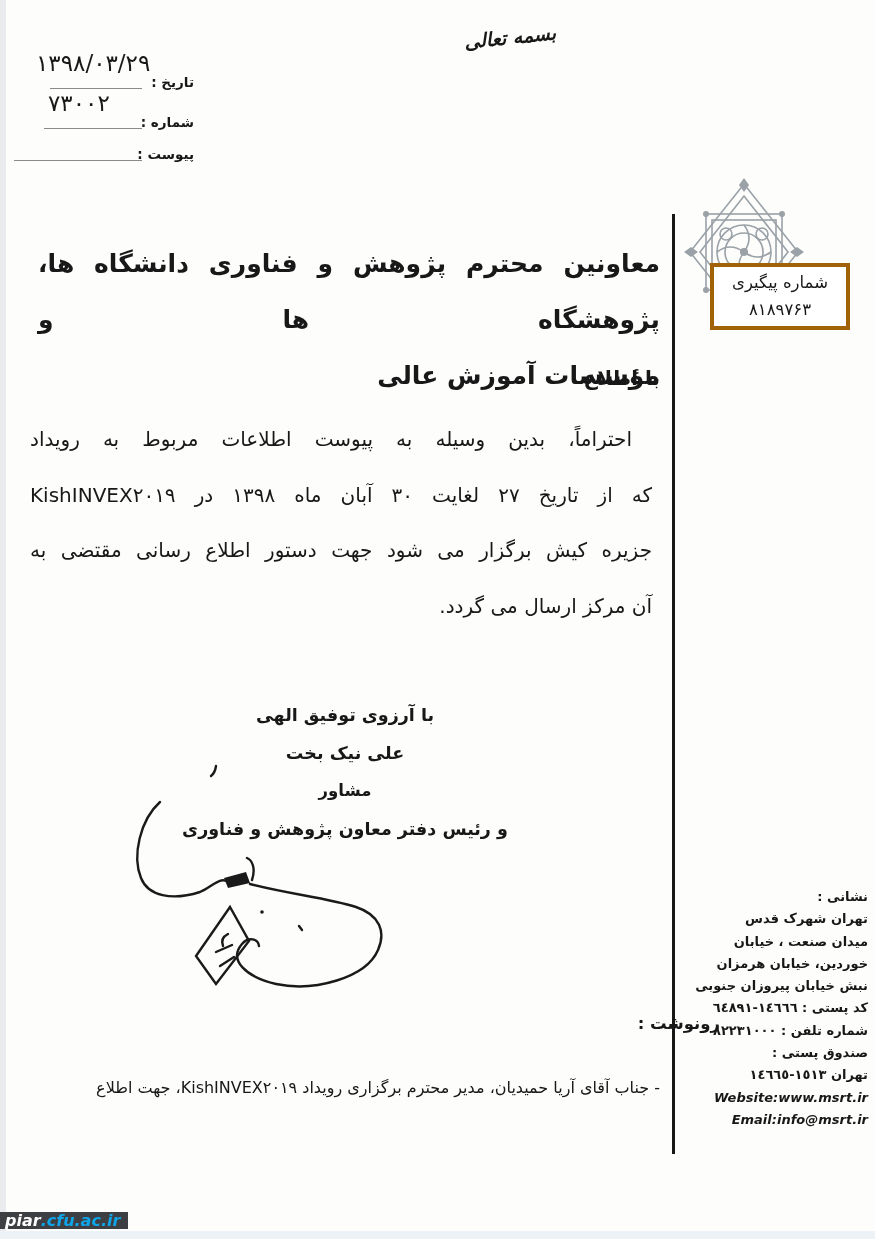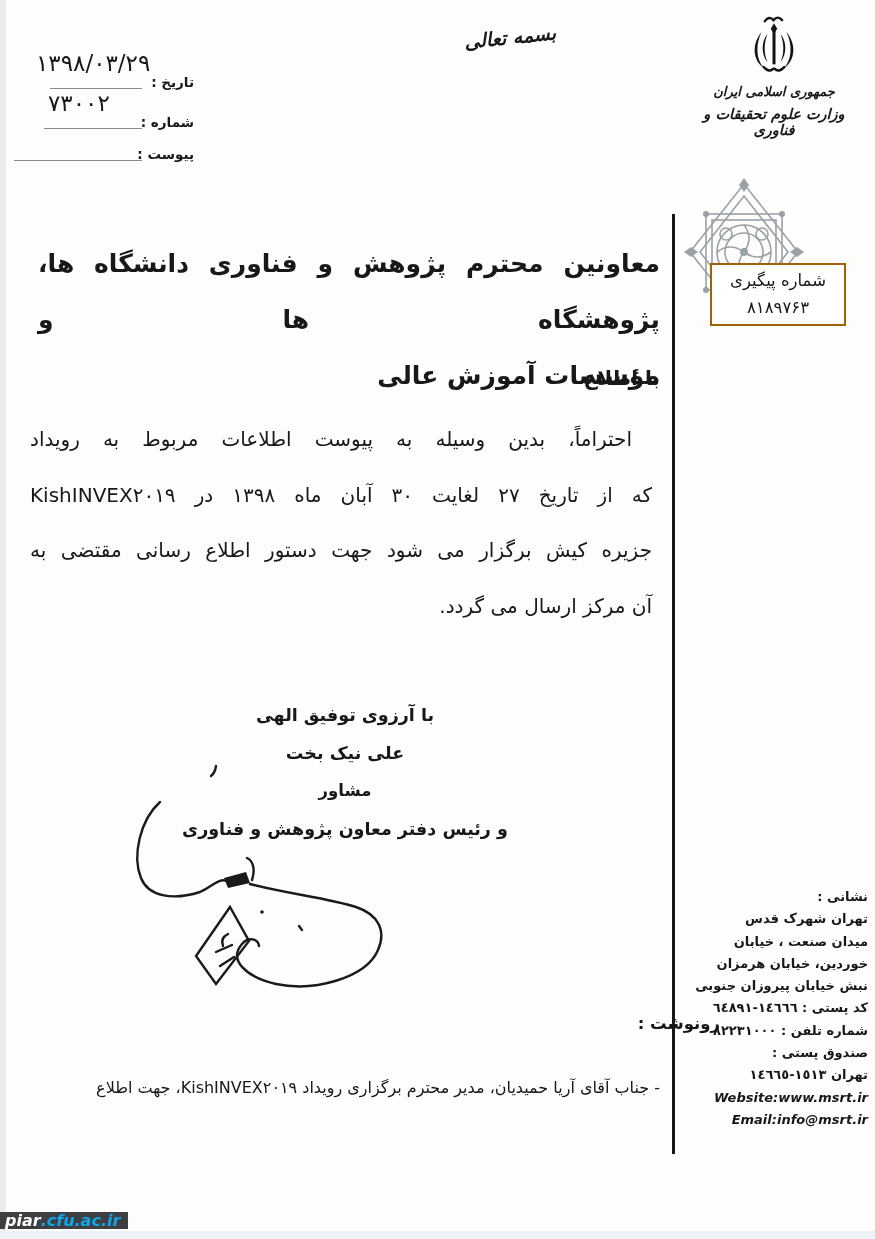--- a/index.html
+++ b/index.html
@@ -26,21 +26,21 @@
   .m-val{position:absolute;font-size:23px;}
   .m-line{position:absolute;border-bottom:1.5px solid #8a8a8a;height:0;}
   #lab-date{top:22px;} #val-date{top:-2px;left:22px;letter-spacing:0.5px;}
   #line-date{top:36px;left:36px;width:92px;}
   #lab-num{top:62px;}  #val-num{top:38px;left:34px;letter-spacing:4px;}
   #line-num{top:76px;left:30px;width:98px;}
   #lab-att{top:94px;}  #line-att{top:108px;left:0;width:128px;}
   
   .vline{left:672px;top:214px;width:3px;height:940px;background:#161616;}
   .ornament{left:682px;top:176px;width:124px;height:152px;}
-  .track-box{left:710px;top:263px;width:132px;height:57px;border:2px solid #a16207;
+  .track-box{left:710px;top:263px;width:132px;height:57px;border:4px solid #a16207;
     text-align:center;font-size:16.5px;line-height:27px;padding-top:2px;background:#fff;}
   .track-num{letter-spacing:2px;}
   
   .recipient{left:38px;top:236px;width:622px;font-size:25px;font-weight:bold;line-height:56px;}
   .jline{text-align:justify;text-align-last:justify;}
   .rline{text-align:right;}
   .salutation{left:38px;top:366px;width:622px;text-align:right;font-weight:bold;font-size:20px;}
   .body-block{left:30px;top:412px;width:622px;font-size:20px;line-height:55.5px;}
   .indent{padding-right:20px;}
   .sign-block{left:128px;top:696px;width:434px;text-align:center;font-weight:bold;line-height:38px;}
@@ -62,39 +62,20 @@
 </style>
 </head>
 <body>
 
 <div id="page" dir="rtl">
 
   <div class="abs left-strip"></div>
 
   <div class="abs besmeh">بسمه تعالی</div>
 
-  <div class="abs letterhead">
-    <svg class="emblem" viewBox="0 0 100 120">
-      <g fill="none" stroke="#141414" stroke-width="4.5" stroke-linecap="round">
-        <path d="M33 14 Q41 3 49 12 Q57 3 65 12"></path>
-        <path d="M31 99 Q41 110 49 102"></path>
-        <path d="M69 99 Q59 110 51 102"></path>
-      </g>
-      <g fill="#141414">
-        <path d="M50 18 l6 10 -6 10 -6 -10 z"></path>
-        <rect x="47.2" y="32" width="5.6" height="62"></rect>
-        <path d="M38 38 C26 52,26 76,38 90 C31 76,31 54,38 38 Z"></path>
-        <path d="M62 38 C74 52,74 76,62 90 C69 76,69 54,62 38 Z"></path>
-        <path d="M27 34 C8 56,10 88,33 102 C17 88,15 58,27 34 Z"></path>
-        <path d="M73 34 C92 56,90 88,67 102 C83 88,85 58,73 34 Z"></path>
-      </g>
-    </svg>
-    <div class="lh-country">جمهوری اسلامی ایران</div>
-    <div class="lh-ministry">وزارت علوم تحقیقات و فناوری</div>
-  </div>
 
   <div class="abs meta">
     <span class="m-label" id="lab-date">تاریخ :</span>
     <span class="m-val" id="val-date">۱۳۹۸/۰۳/۲۹</span>
     <span class="m-line" id="line-date"></span>
     <span class="m-label" id="lab-num">شماره :</span>
     <span class="m-val" id="val-num">۷۳۰۰۲</span>
     <span class="m-line" id="line-num"></span>
     <span class="m-label" id="lab-att">پیوست :</span>
     <span class="m-line" id="line-att"></span>

